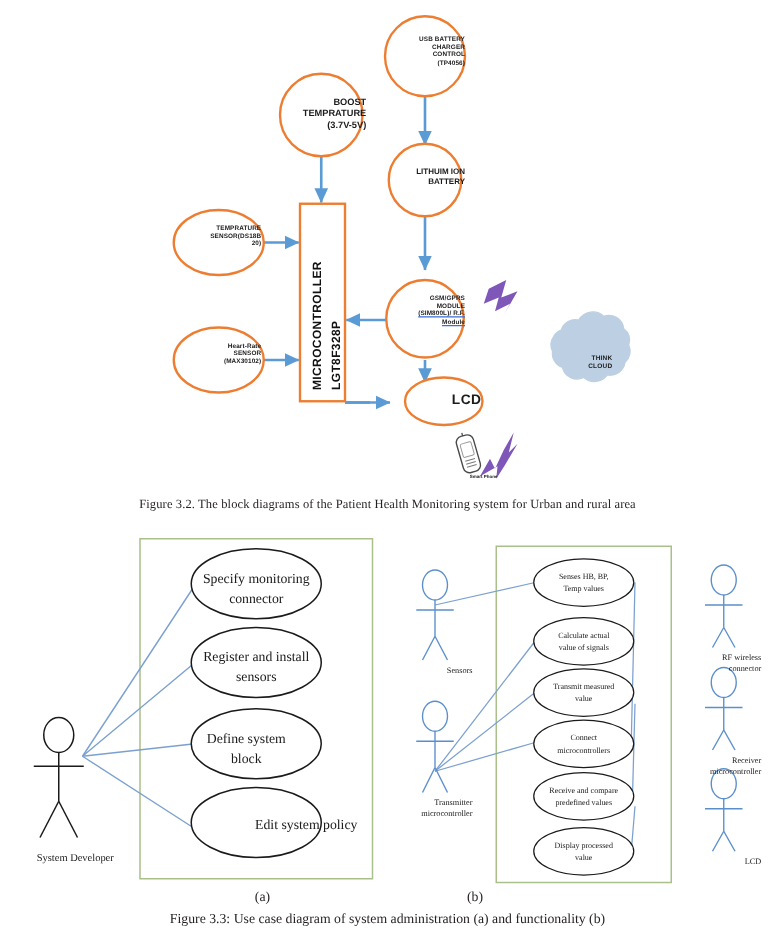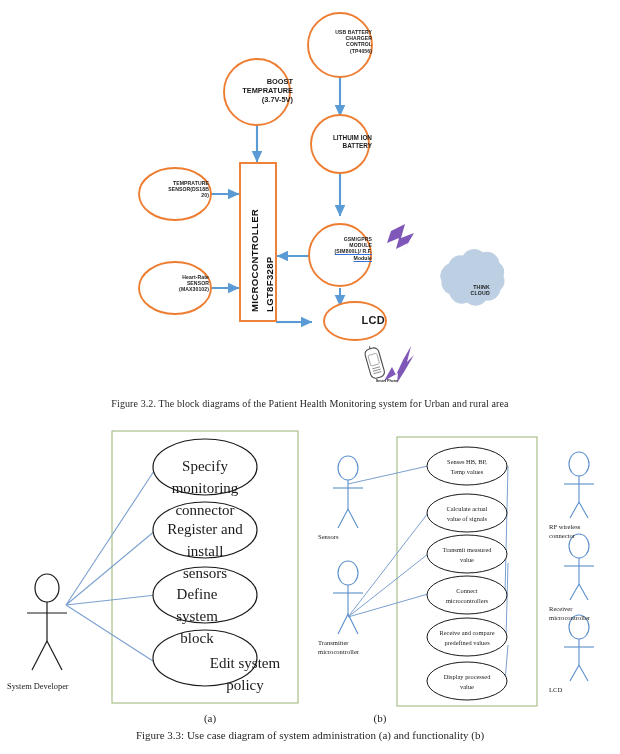--- a/index.html
+++ b/index.html
@@ -78,33 +78,33 @@
     transform-origin: 0 0;
     transform: rotate(-90deg);
   }
   #mcu-line1 { left: 249px; top: 312px; }
   #mcu-line2 { left: 264px; top: 312px; }
 
   
   .uc-text {
     position: absolute;
     font-family: "Liberation Serif", serif;
-    font-size: 15px;
+    font-size: 11px;
     color: #1a1a1a;
     text-align: center;
     line-height: 1.45;
     pointer-events: none;
   }
   .uc-text.sm { font-size: 6.4px; line-height: 1.5; }
   .actor-label {
     position: absolute;
     font-family: "Liberation Serif", serif;
     font-size: 8.4px;
     color: #1a1a1a;
-    text-align: left;
+    text-align: right;
     line-height: 1.35;
     pointer-events: none;
   }
   .actor-label.sm { font-size: 6.6px; }
   .rf-underline {
     text-decoration: underline;
     text-decoration-color: #3a6fd8;
     text-decoration-style: solid;
   }
 </style>

